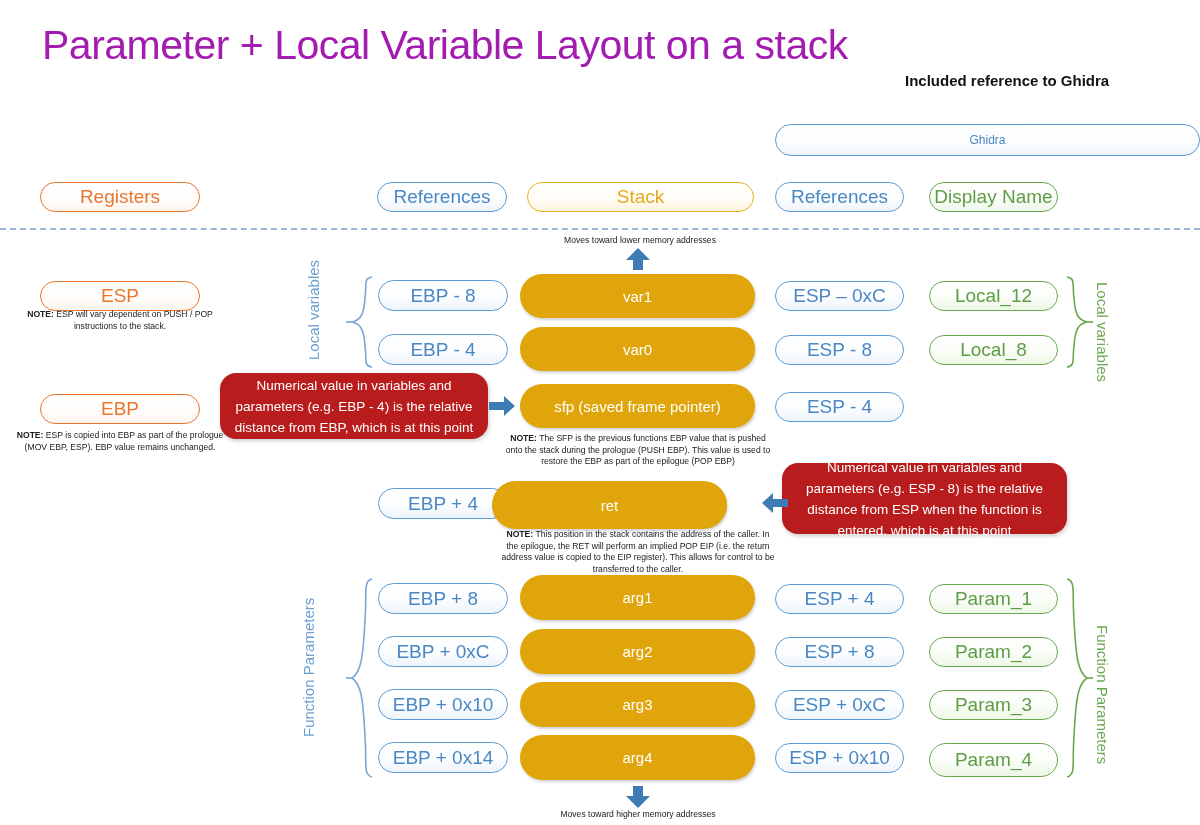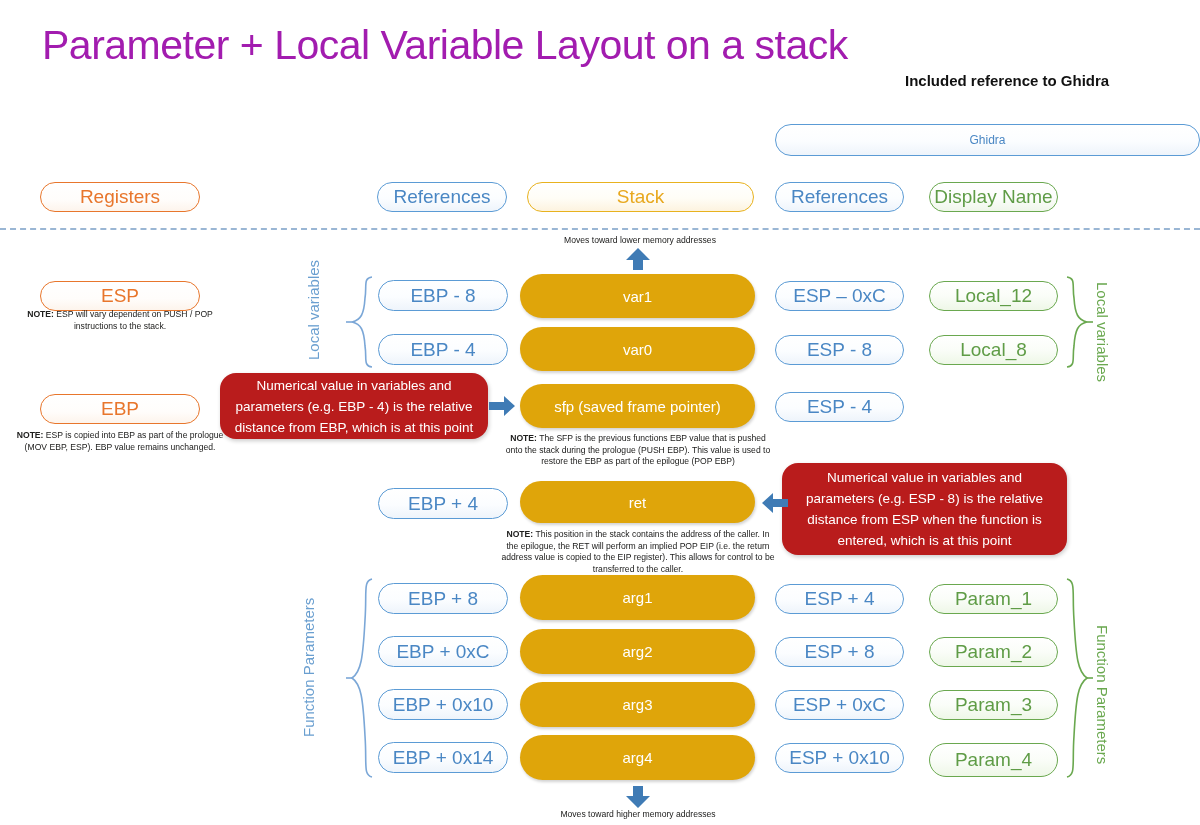--- a/index.html
+++ b/index.html
@@ -202,27 +202,27 @@
 </div>
 
 <div class="abs callout" style="left:220px;top:373px;width:268px;height:66px;">Numerical value in variables and parameters (e.g. EBP - 4) is the relative distance from EBP, which is at this point</div>
 <div class="abs" style="left:489px;top:396px;">
   <svg width="26" height="20" viewBox="0 0 26 20">
     <path d="M0 6 L15 6 L15 0 L26 10 L15 20 L15 14 L0 14 Z" fill="#3f7bb5"></path>
   </svg>
 </div>
 
 <div class="abs pill pill-blue" style="left:378px;top:488px;width:130px;height:31px;">EBP + 4</div>
-<div class="abs pill pill-amber" style="left:520px;top:481px;width:235px;height:42px;">ret</div>
+<div class="abs pill pill-amber" style="left:492px;top:481px;width:235px;height:48px;">ret</div>
 <div class="abs note" style="left:500px;top:529px;width:276px;">
   <b>NOTE:</b>
   <span>This position in the stack contains the address of the caller.  In the epilogue, the RET will perform an implied POP EIP (i.e. the return address value is copied to the EIP register). This allows for control to be transferred to the caller.</span>
 </div>
 
-<div class="abs callout" style="left:782px;top:463px;width:285px;height:92px;">Numerical value in variables and parameters (e.g. ESP - 8) is the relative distance from ESP when the function is entered, which is at this point</div>
+<div class="abs callout" style="left:782px;top:463px;width:285px;height:71px;">Numerical value in variables and parameters (e.g. ESP - 8) is the relative distance from ESP when the function is entered, which is at this point</div>
 <div class="abs" style="left:762px;top:493px;">
   <svg width="26" height="20" viewBox="0 0 26 20">
     <path d="M26 6 L11 6 L11 0 L0 10 L11 20 L11 14 L26 14 Z" fill="#3f7bb5"></path>
   </svg>
 </div>
 
 <div class="abs pill pill-blue" style="left:378px;top:583px;width:130px;height:31px;">EBP + 8</div>
 <div class="abs pill pill-amber" style="left:520px;top:575px;width:235px;height:45px;">arg1</div>
 <div class="abs pill pill-blue" style="left:775px;top:584px;width:129px;height:30px;">ESP + 4</div>
 <div class="abs pill pill-greenbox" style="left:929px;top:584px;width:129px;height:30px;">Param_1</div>

